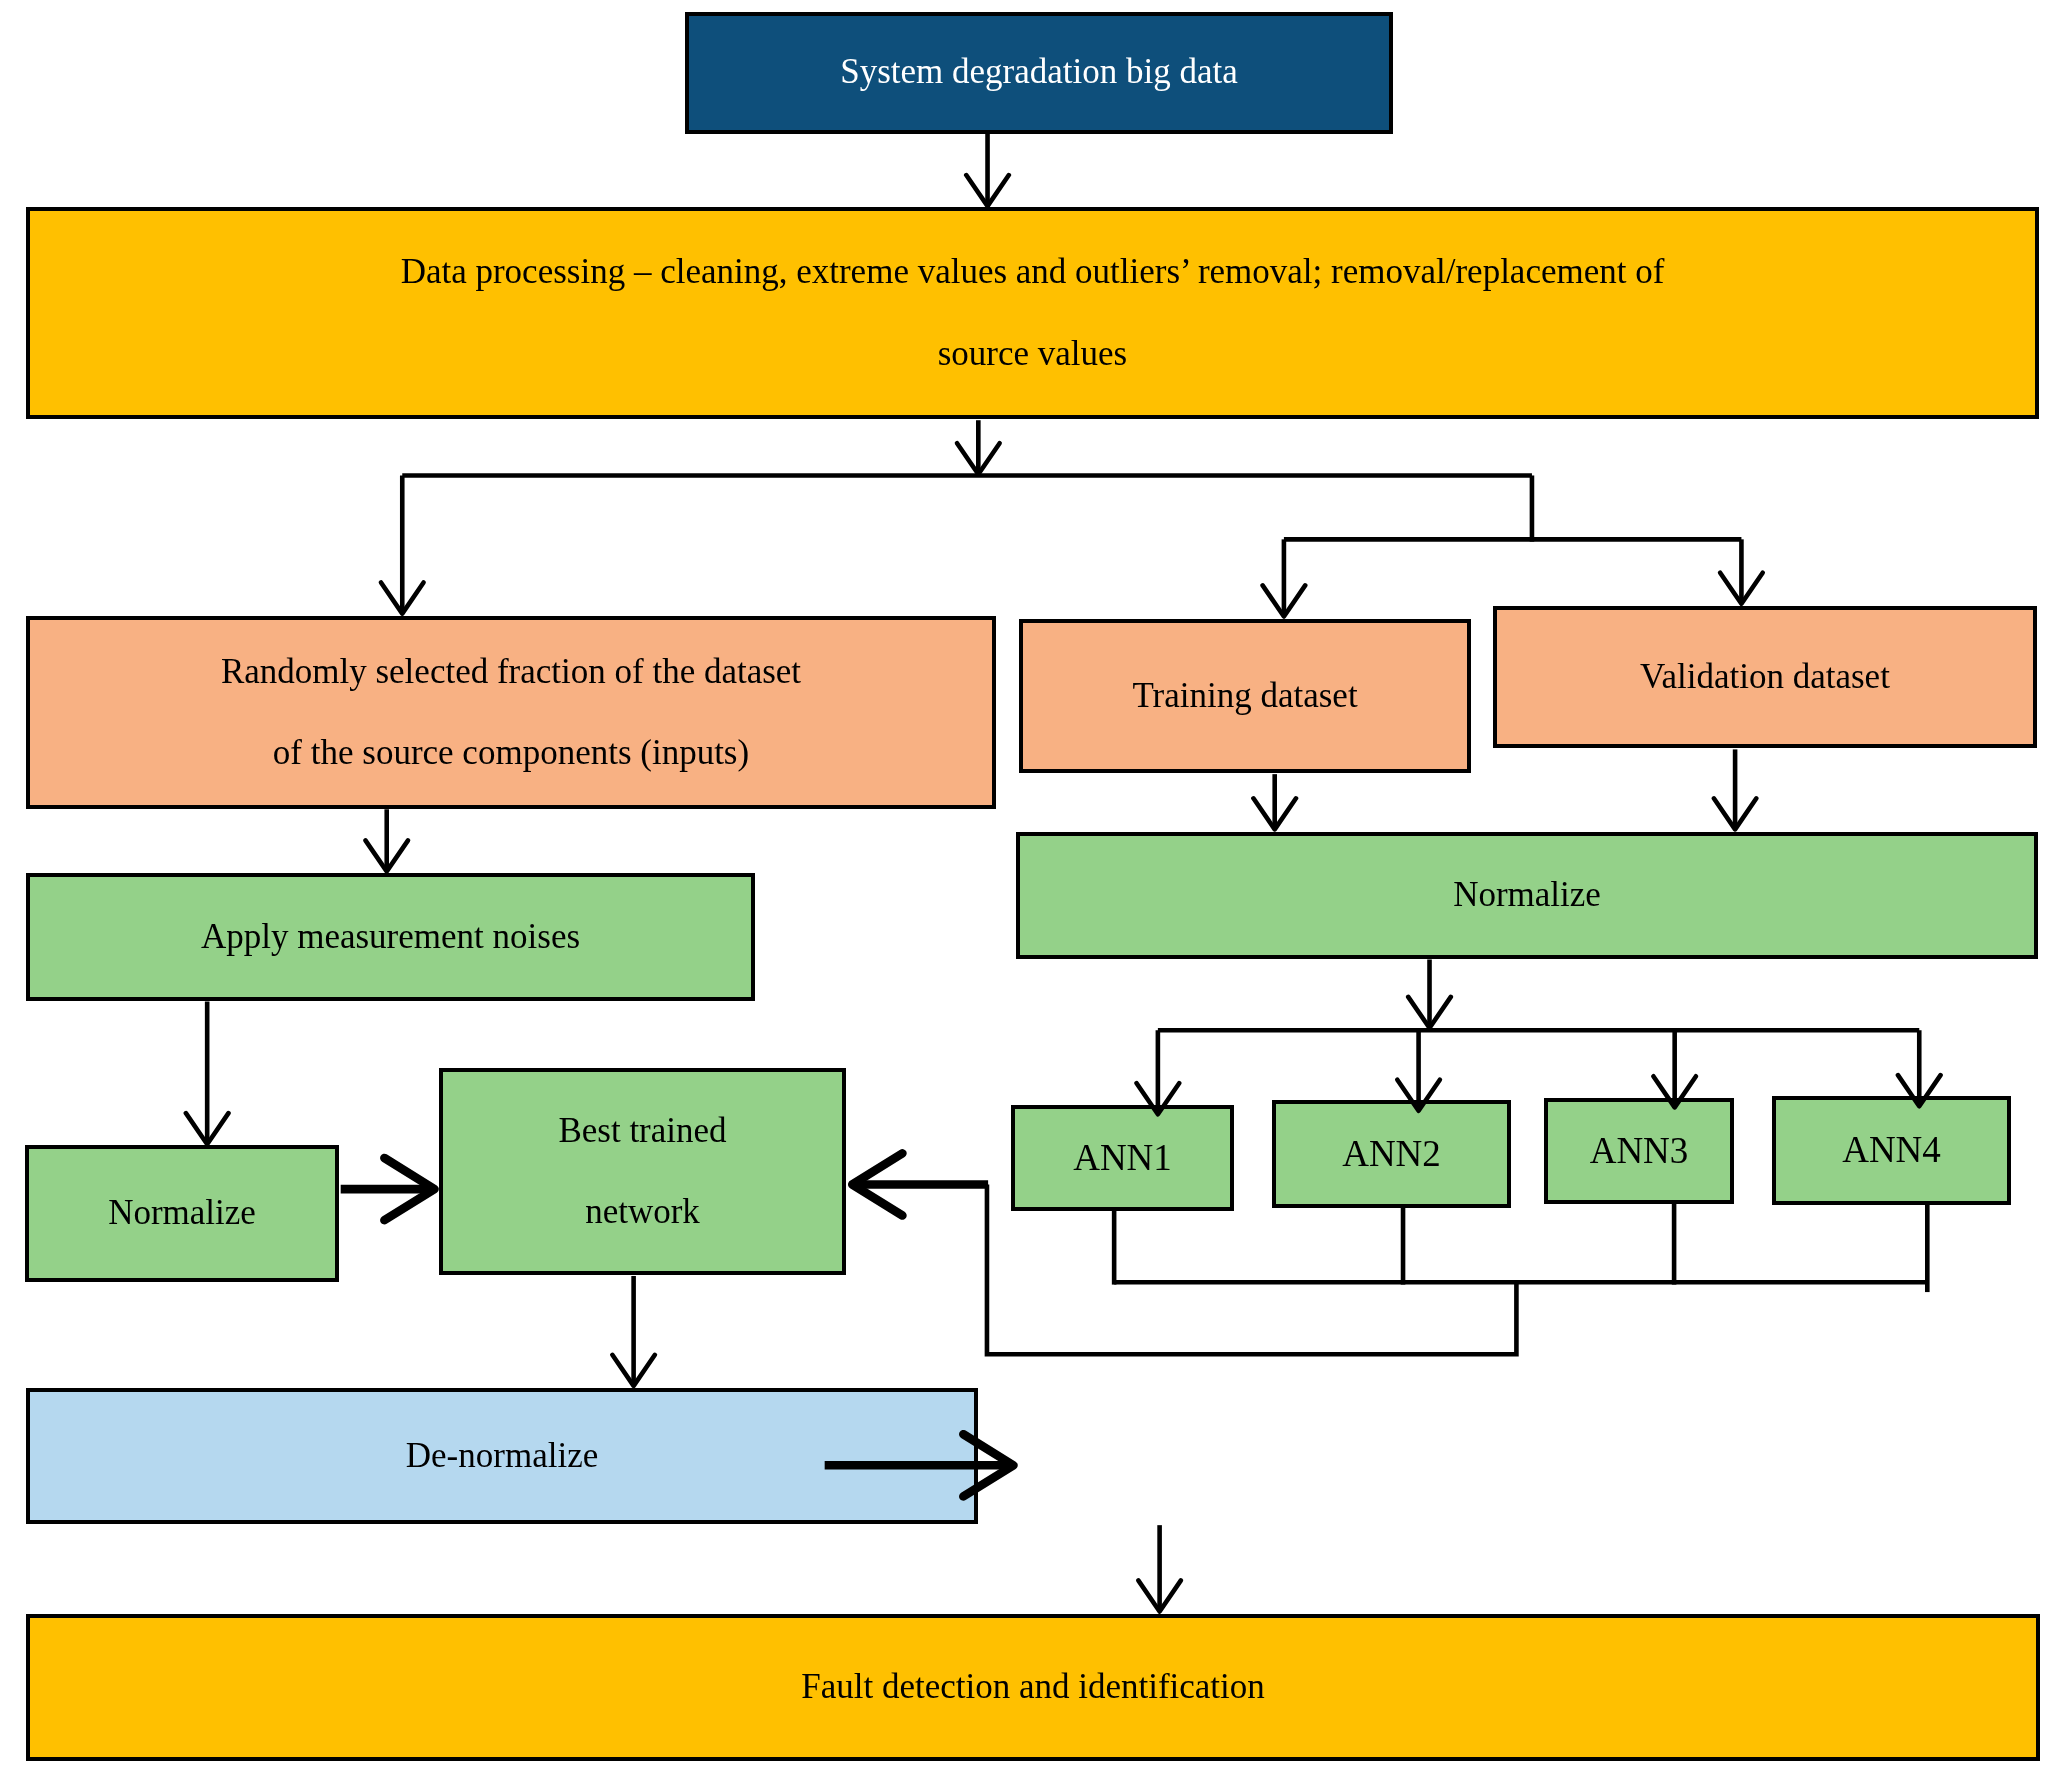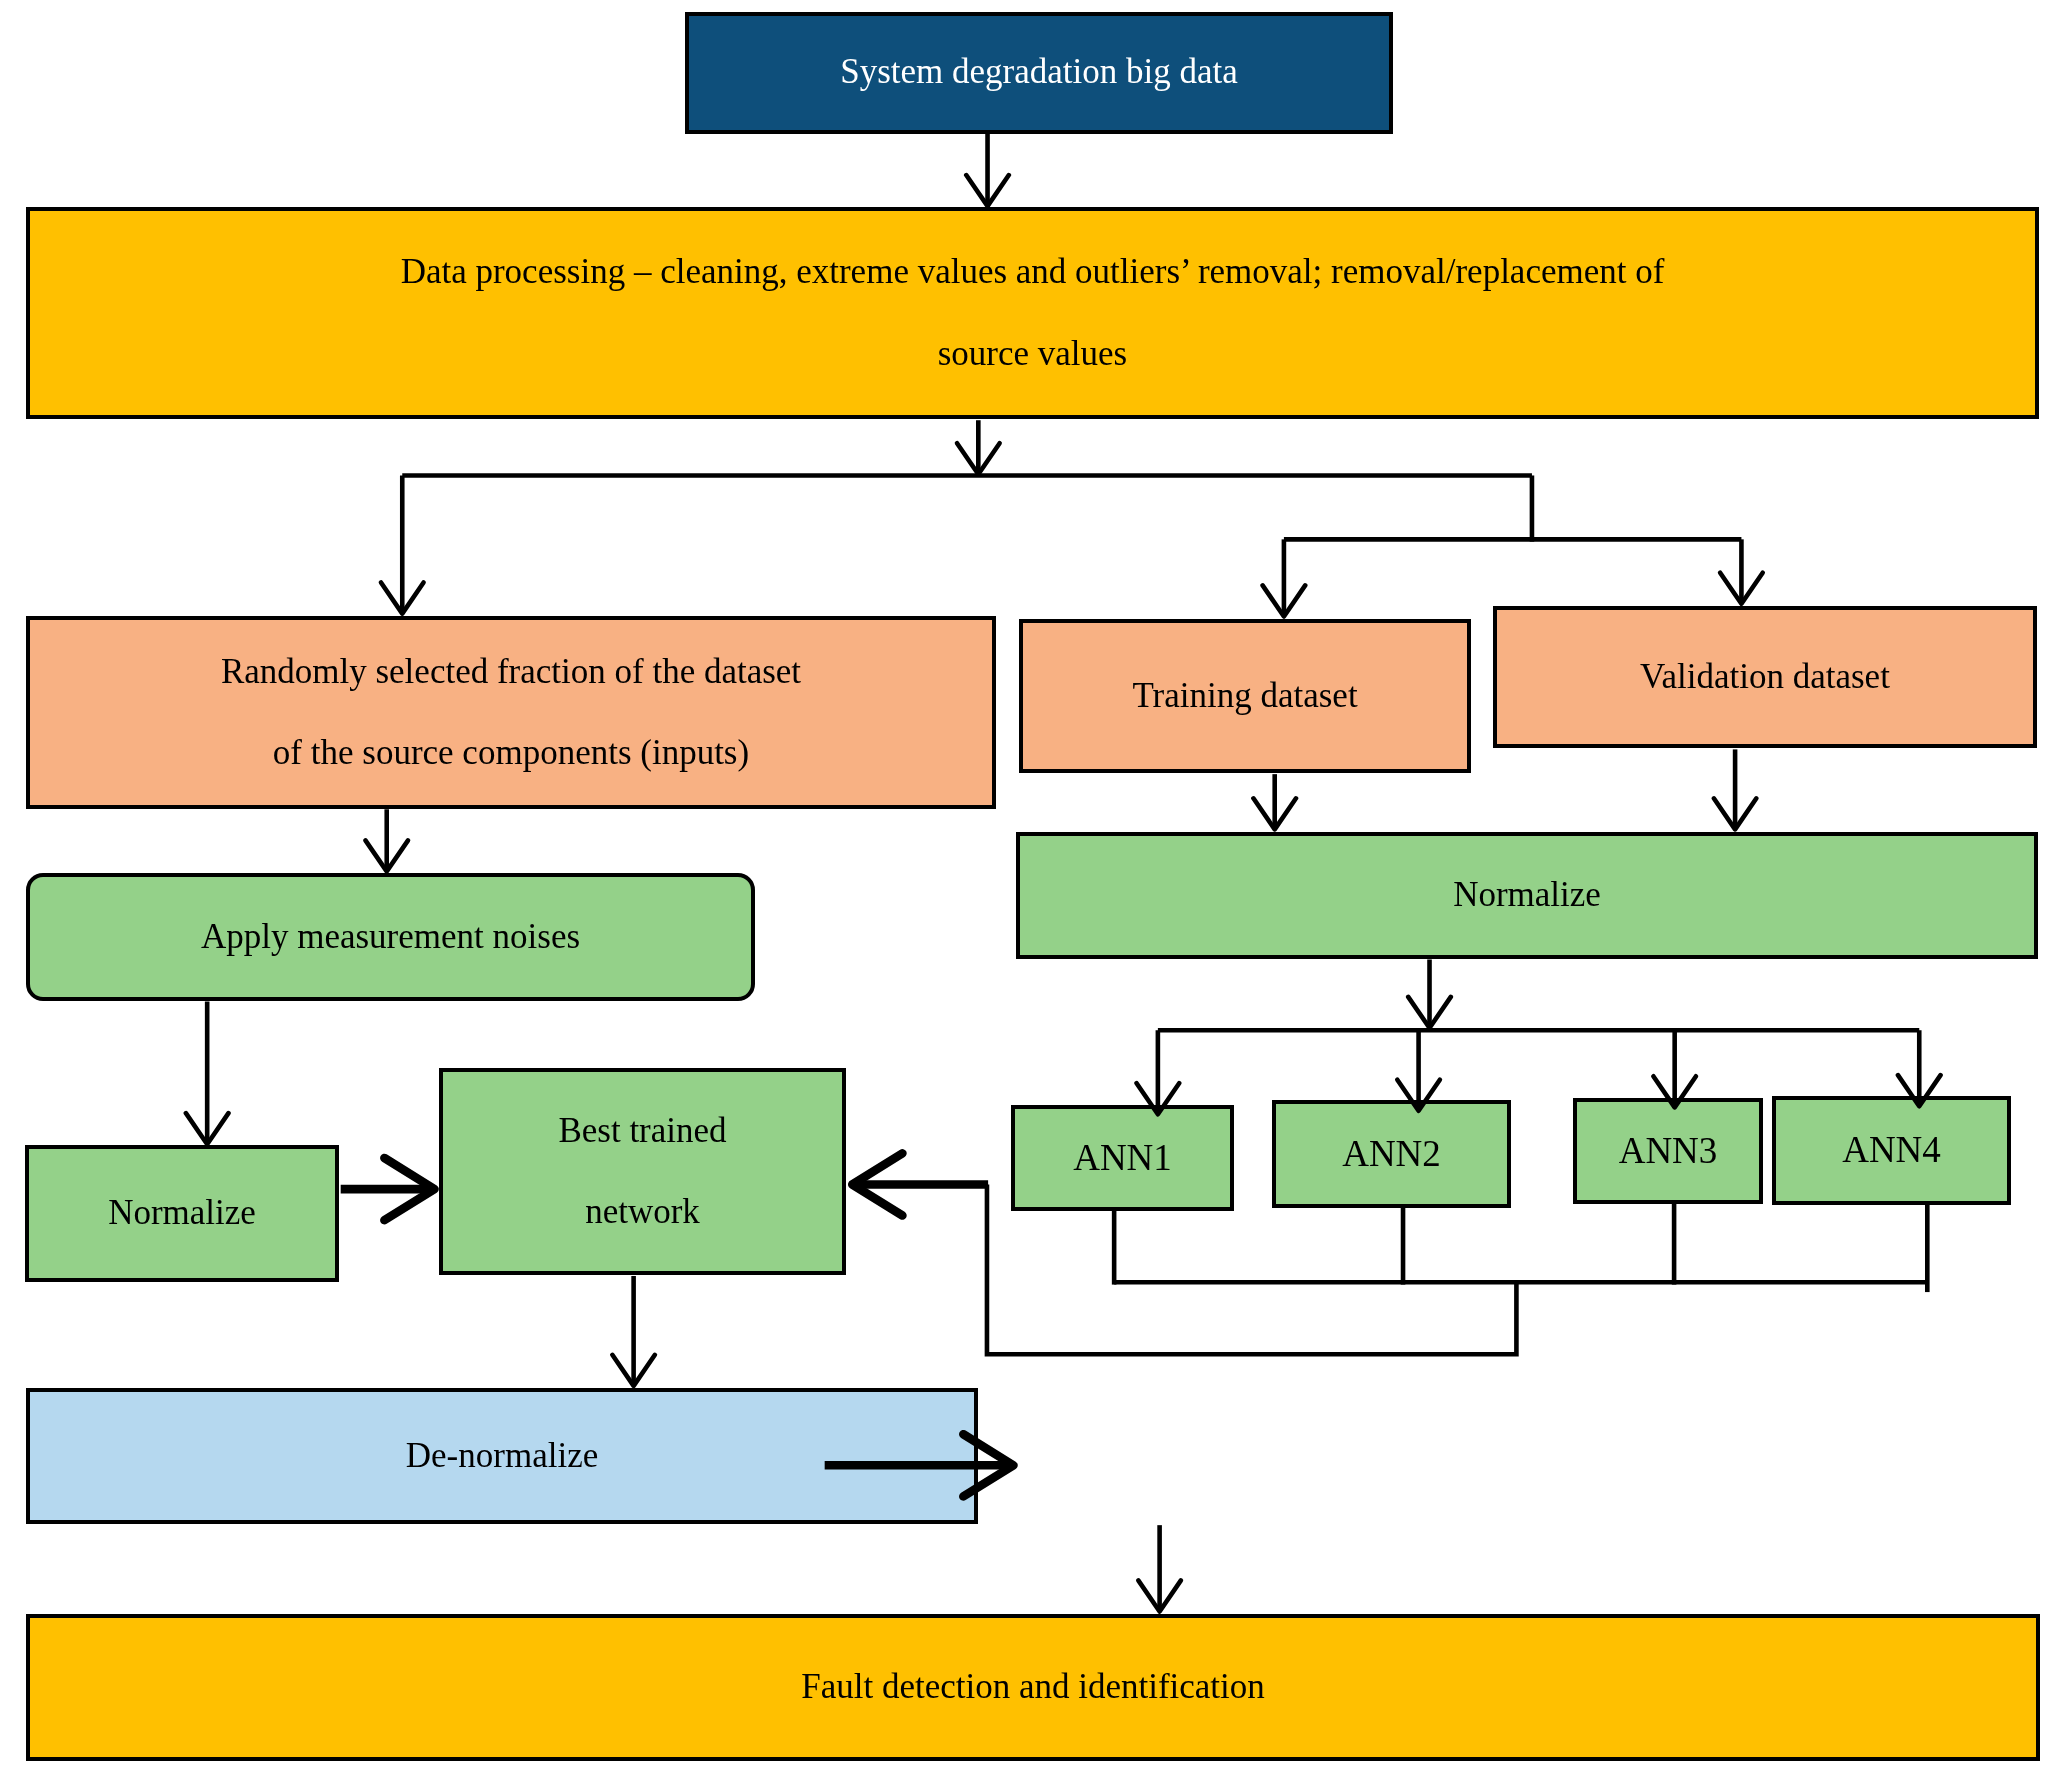--- a/index.html
+++ b/index.html
@@ -57,38 +57,38 @@
   </div>
 
   <div class="node fill-orange" style="left:1493px; top:606px; width:544px; height:142px;">
     <span>Validation dataset</span>
   </div>
 
   <div class="node fill-green" style="left:1016px; top:832px; width:1022px; height:127px;">
     <span>Normalize</span>
   </div>
 
-  <div class="node fill-green" style="left:26px; top:873px; width:729px; height:128px;border-radius:17px;">
+  <div class="node fill-green" style="left:26px; top:873px; width:729px; height:128px;">
     <span>Apply measurement noises</span>
   </div>
 
   <div class="node fill-green gap-lg" style="left:439px; top:1068px; width:407px; height:207px;">
     <span>Best trained</span>
     <span>network</span>
   </div>
 
   <div class="node fill-green ann" style="left:1011px; top:1105px; width:223px; height:106px;">
     <span>ANN1</span>
   </div>
 
   <div class="node fill-green ann" style="left:1272px; top:1100px; width:239px; height:108px;">
     <span>ANN2</span>
   </div>
 
-  <div class="node fill-green ann" style="left:1544px; top:1098px; width:190px; height:106px;margin-left:29px;">
+  <div class="node fill-green ann" style="left:1544px; top:1098px; width:190px; height:106px;">
     <span>ANN3</span>
   </div>
 
   <div class="node fill-green ann" style="left:1772px; top:1096px; width:239px; height:109px;">
     <span>ANN4</span>
   </div>
 
   <div class="node fill-green" style="left:25px; top:1145px; width:314px; height:137px;">
     <span>Normalize</span>
   </div>

